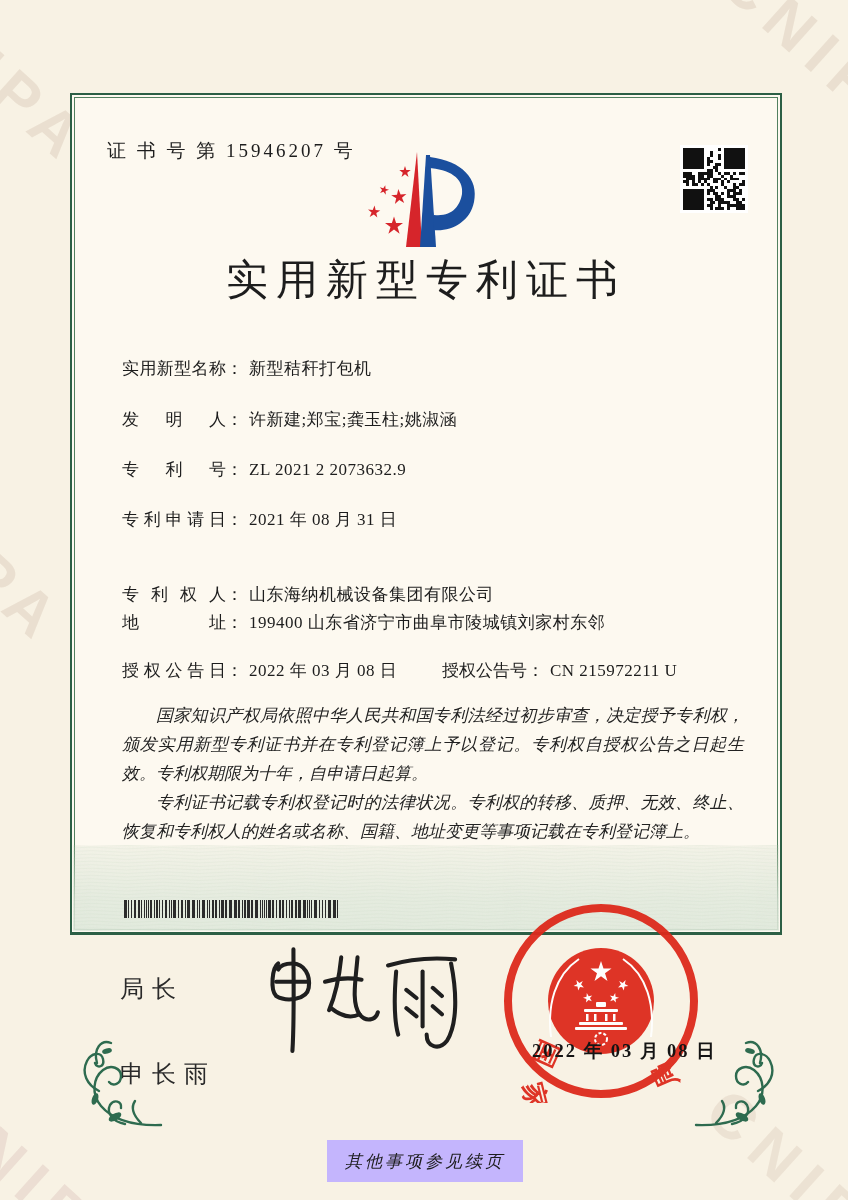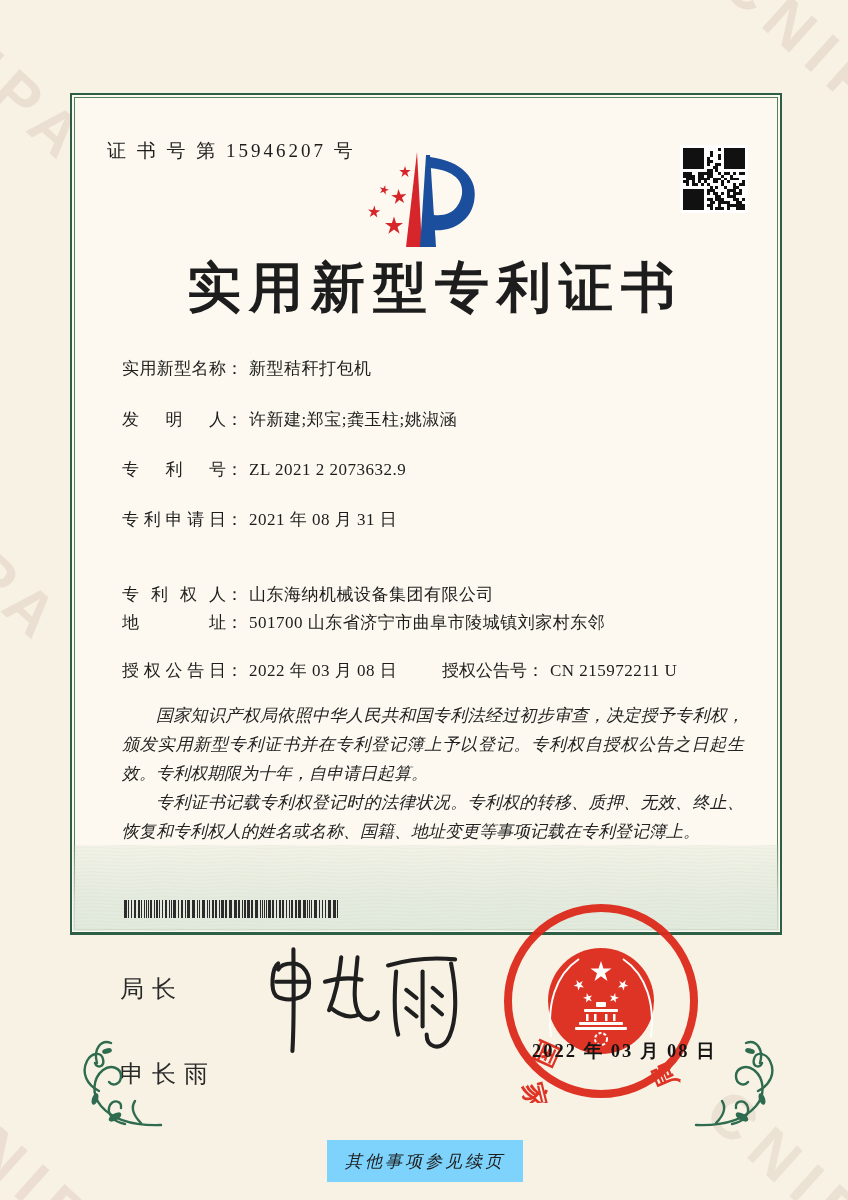--- a/index.html
+++ b/index.html
@@ -10,22 +10,22 @@
       font-size:62px;letter-spacing:12px;color:#d8c7b6;opacity:.42;transform:rotate(42deg);
       transform-origin:0 0;white-space:nowrap;pointer-events:none;}
   
   .frame{position:absolute;left:70px;top:93px;width:712px;height:842px;box-sizing:border-box;
          border:2px solid #2c5f45;border-bottom-width:3px;background:#fdf9f0;}
   .frame-inner{position:absolute;inset:2px;border:1px solid #52805f;pointer-events:none;}
   .cert-no{position:absolute;left:35px;top:43px;font-size:19px;letter-spacing:3px;}
   .logo{position:absolute;left:288px;top:50px;width:130px;height:105px;}
   .qr{position:absolute;left:608px;top:50px;width:68px;height:68px;background:#fff;padding:3px;box-sizing:border-box;}
   .qr svg{width:100%;height:100%;display:block;}
-  .title{position:absolute;left:0;top:157px;width:100%;text-align:center;font-size:54px;font-weight:700;
-         letter-spacing:8px;margin-left:9px;}
+  .title{position:absolute;left:0;top:157px;width:100%;text-align:center;font-size:42px;font-weight:400;
+         letter-spacing:8px;}
   .frow{position:absolute;left:50px;font-size:17px;white-space:nowrap;}
   .flabel{display:inline-block;width:104px;text-align:justify;text-align-last:justify;vertical-align:bottom;}
   .fvalue{margin-left:6px;letter-spacing:.5px;}
   .fpair2{position:absolute;left:320px;top:0;}
   .paras{position:absolute;left:50px;top:606px;width:622px;font-size:17px;line-height:29px;
          text-align:justify;font-style:italic;color:#222;}
   .paras p{margin:0;text-indent:2em;}
   
   .band{position:absolute;left:1px;right:1px;bottom:1px;top:750px;overflow:hidden;
         background:linear-gradient(180deg,rgba(231,238,227,0) 0,rgba(231,238,227,.75) 55px,#e7eee3 110px,#e3ebde 100%);}
@@ -42,21 +42,21 @@
   .seal{position:absolute;left:427px;top:804px;width:204px;height:204px;z-index:3;opacity:.95;}
   .seal-date{position:absolute;left:460px;top:943px;font-size:18.5px;font-weight:700;letter-spacing:2px;
         color:#141414;z-index:5;white-space:nowrap;}
   .page-footer{position:absolute;left:0;top:1000px;width:100%;text-align:center;font-size:15px;
         letter-spacing:2px;z-index:2;}
   .flourish{position:absolute;width:102px;height:102px;z-index:4;}
   .flourish path{fill:none;stroke:#2e6b4f;stroke-width:2.4;stroke-linecap:round;}
   .flourish .leaf{fill:#2e6b4f;stroke:none;}
   .fl-left{left:-9px;top:938px;}
   .fl-right{left:620px;top:938px;transform:scaleX(-1);}
-  .cont-box{position:absolute;left:327px;top:1140px;width:196px;height:42px;background:#7dd3fc;
+  .cont-box{position:absolute;left:327px;top:1140px;width:196px;height:42px;background:#c4b5fd;
         display:flex;align-items:center;justify-content:center;font-size:17px;font-style:italic;
         letter-spacing:3px;z-index:2;}
   #qr rect{fill:#111;}
   .logo .red{fill:#d6252b;} .logo .blue{fill:#1b4f9e;}
   .seal .red-stroke{stroke:#dd2a1c;fill:none;}
   .seal .red-fill{fill:#dd2a1c;}
   .seal .white{fill:#fff;}
   .seal text{font-family:"Liberation Serif","DejaVu Serif",serif;font-weight:700;font-size:26px;
         letter-spacing:23px;fill:#dd2a1c;}
 </style>
@@ -247,21 +247,21 @@
     <div class="frow" style="top:363px;">
       <span class="flabel">专利号</span><span>：</span><span class="fvalue">ZL 2021 2 2073632.9</span>
     </div>
     <div class="frow" style="top:413px;">
       <span class="flabel">专利申请日</span><span>：</span><span class="fvalue">2021 年 08 月 31 日</span>
     </div>
     <div class="frow" style="top:464px;margin-top:24px;">
       <span class="flabel">专利权人</span><span>：</span><span class="fvalue">山东海纳机械设备集团有限公司</span>
     </div>
     <div class="frow" style="top:516px;">
-      <span class="flabel">地址</span><span>：</span><span class="fvalue">501700  山东省济宁市曲阜市陵城镇刘家村东邻</span>
+      <span class="flabel">地址</span><span>：</span><span class="fvalue">199400  山东省济宁市曲阜市陵城镇刘家村东邻</span>
     </div>
     <div class="frow" style="top:564px;">
       <span class="flabel">授权公告日</span><span>：</span><span class="fvalue">2022 年 03 月 08 日</span>
       <span class="fpair2">
         <span>授权公告号</span><span>：</span><span class="fvalue">CN 215972211 U</span>
       </span>
     </div>
 
     <div class="paras">
       <p>国家知识产权局依照中华人民共和国专利法经过初步审查，决定授予专利权，颁发实用新型专利证书并在专利登记簿上予以登记。专利权自授权公告之日起生效。专利权期限为十年，自申请日起算。</p>

